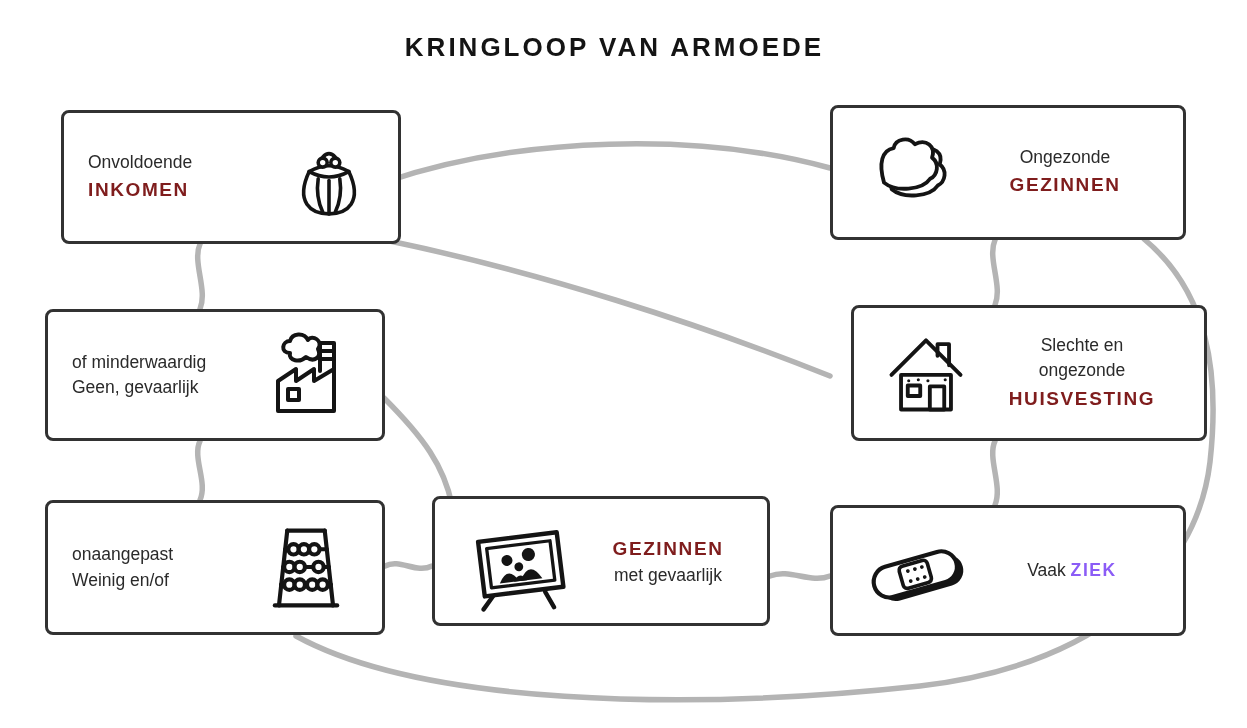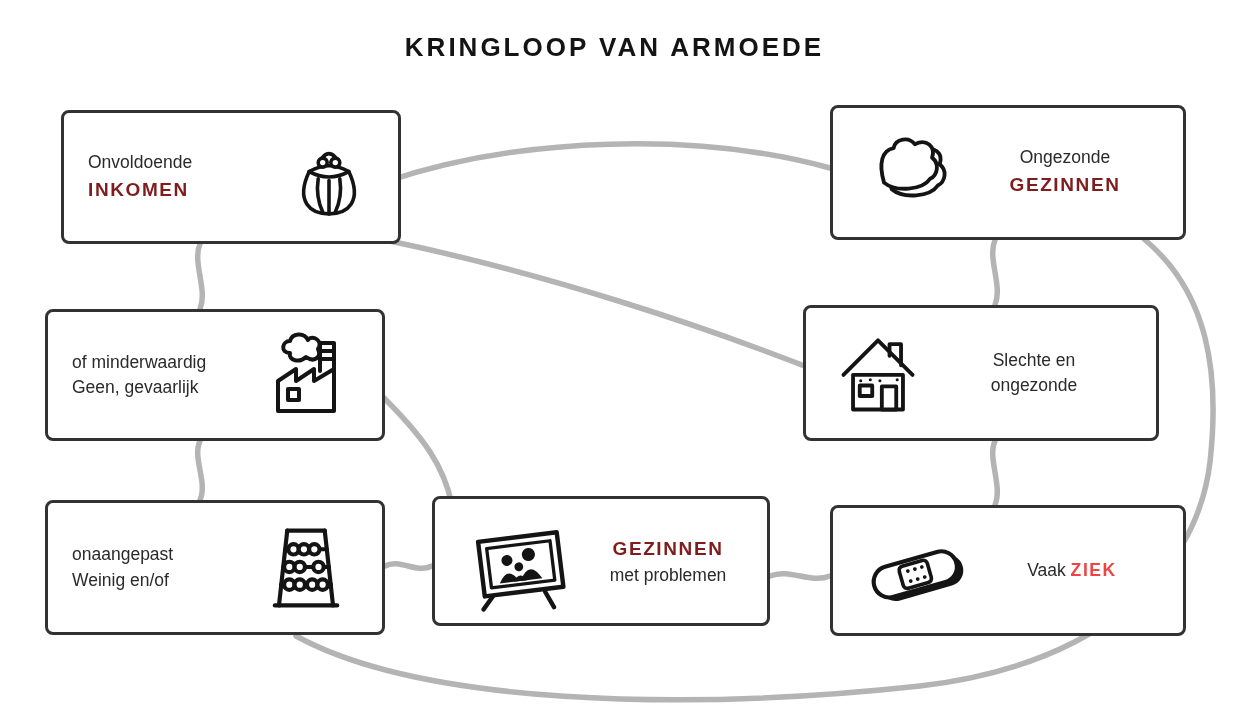--- a/index.html
+++ b/index.html
@@ -35,21 +35,21 @@
   }
   .node .text { flex: 1; }
   .line { font-size: 17.5px; line-height: 1.45; color: #2a2a2a; }
   .keyword {
     font-size: 19px;
     font-weight: bold;
     letter-spacing: 1.6px;
     line-height: 1.55;
     color: #7f1d1d;
   }
-  .kw-inline { font-weight: bold; letter-spacing: 1.6px; color: #ef4444; }
+  .kw-inline { font-weight: bold; letter-spacing: 1.6px; color: #8b5cf6; }
   .align-right .text { text-align: center; }
   .align-center .text { text-align: center; }
   .icon { flex: 0 0 auto; display: flex; align-items: center; justify-content: center; }
   .icon svg { display: block; }
 </style>
 </head>
 <body>
 
 <div class="canvas">
 
@@ -119,37 +119,38 @@
       <svg width="100" height="100" viewBox="0 0 100 100" stroke="#141414" stroke-width="4" fill="none" stroke-linecap="round" stroke-linejoin="round">
         <path d="M62 46 L62 18 L76 18 L76 46" fill="#ffffff"></path>
         <path d="M62 26 H76 M62 34 H76"></path>
         <path d="M32 16 C24 16 22 28 32 28 C30 36 42 38 48 32 C56 38 64 32 60 24 C66 16 54 9 50 15 C46 7 34 8 32 16 Z" fill="#ffffff"></path>
         <path d="M20 86 L20 56 L38 44 L38 56 L56 44 L56 56 L76 44 L76 86 Z" fill="#ffffff"></path>
         <rect x="30" y="64" width="11" height="11" fill="#ffffff"></rect>
       </svg>
     </div>
   </div>
 
-  <div class="node align-right" style="left:803px; top:305px; width:356px; height:136px;">
+  <div class="node align-right" style="left:851px; top:305px; width:356px; height:136px;">
     <div class="icon">
       <svg width="96" height="96" viewBox="0 0 100 100" stroke="#141414" stroke-width="4" fill="none" stroke-linecap="round" stroke-linejoin="round">
         <path d="M62 32 L62 20 L74 20 L74 42"></path>
         <path d="M14 52 L50 16 L86 52"></path>
         <rect x="24" y="52" width="52" height="36" fill="#ffffff"></rect>
         <circle cx="32" cy="58" r="1.6" fill="#141414" stroke="none"></circle>
         <circle cx="42" cy="57" r="1.6" fill="#141414" stroke="none"></circle>
         <circle cx="52" cy="58" r="1.6" fill="#141414" stroke="none"></circle>
         <circle cx="70" cy="57" r="1.6" fill="#141414" stroke="none"></circle>
         <rect x="54" y="64" width="15" height="24" fill="#ffffff"></rect>
         <rect x="31" y="63" width="13" height="11" fill="#ffffff"></rect>
       </svg>
     </div>
     <div class="text">
       <div class="line">Slechte en</div>
       <div class="line">ongezonde</div>
+      <div class="keyword">HUISVESTING</div>
     </div>
   </div>
 
   <div class="node" style="left:45px; top:500px; width:340px; height:135px;">
     <div class="text">
       <div class="line">onaangepast</div>
       <div class="line">Weinig en/of</div>
     </div>
     <div class="icon">
       <svg width="104" height="104" viewBox="0 0 100 100" stroke="#141414" stroke-width="4" fill="none" stroke-linecap="round" stroke-linejoin="round">
@@ -182,21 +183,21 @@
           <path d="M29 68 Q38 52 47 68 Z" fill="#141414" stroke="none"></path>
           <circle cx="58" cy="45" r="6" fill="#141414" stroke="none"></circle>
           <path d="M48 68 Q58 49 68 68 Z" fill="#141414" stroke="none"></path>
           <circle cx="48" cy="55" r="4" fill="#141414" stroke="none"></circle>
           <path d="M42 68 Q48 58 54 68 Z" fill="#141414" stroke="none"></path>
         </g>
       </svg>
     </div>
     <div class="text">
       <div class="keyword">GEZINNEN</div>
-      <div class="line">met problemen</div>
+      <div class="line">met gevaarlijk</div>
     </div>
   </div>
 
   <div class="node align-center" style="left:830px; top:505px; width:356px; height:131px;">
     <div class="icon">
       <svg width="118" height="104" viewBox="0 0 100 100" stroke="#141414" stroke-width="4" fill="none" stroke-linecap="round" stroke-linejoin="round">
         <g transform="rotate(-16 50 52)">
           <rect x="13" y="43" width="82" height="30" rx="15" fill="#141414" stroke="none"></rect>
           <rect x="8" y="38" width="82" height="30" rx="15" fill="#ffffff"></rect>
           <rect x="35" y="42" width="28" height="22" rx="4" fill="#ffffff" stroke-width="3.5"></rect>

